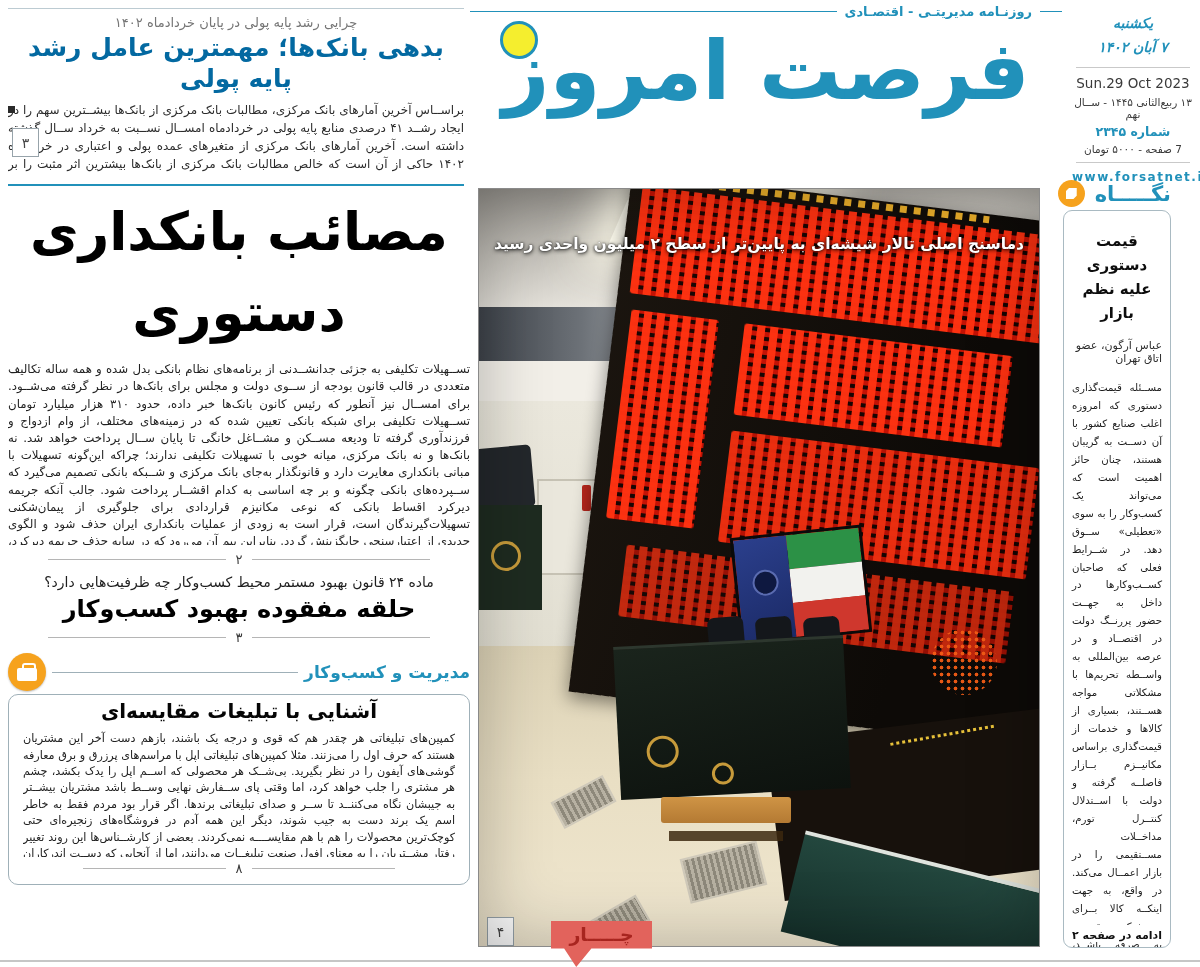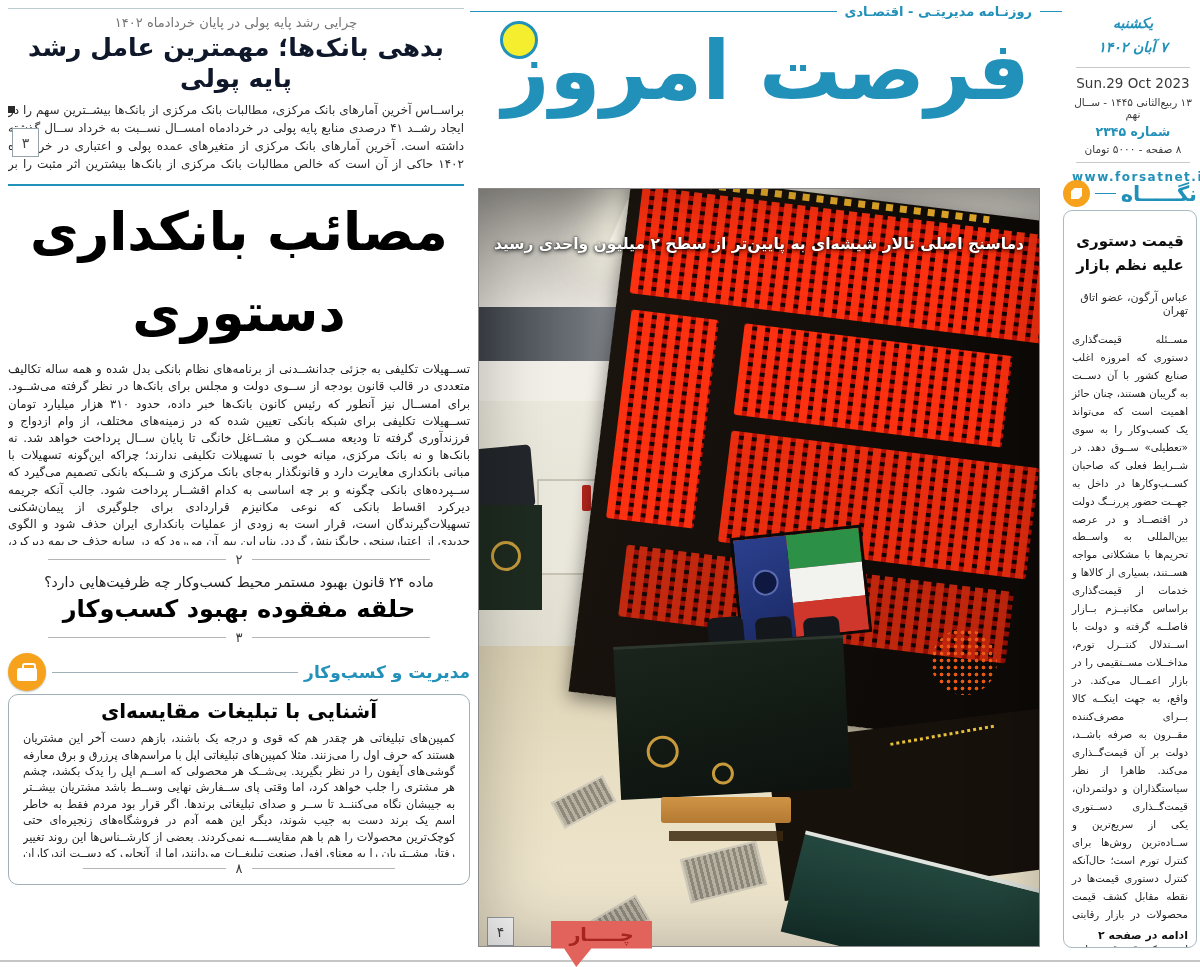--- a/index.html
+++ b/index.html
@@ -2,21 +2,21 @@
 <html lang="fa"><head>
 <meta charset="utf-8">
 <style>
   html,body{margin:0;padding:0;background:#e8e8e8;}
   .page{position:relative;width:1200px;height:967px;background:#fff;overflow:hidden;
         font-family:"DejaVu Sans",sans-serif;direction:rtl;}
   
   .top-story{position:absolute;left:8px;top:8px;width:456px;}
   .rule-light{border-top:1px solid #bccbd2;margin-bottom:6px;}
   .ts-kicker{text-align:center;color:#757575;font-size:13px;margin:4px 0 2px;}
-  .ts-headline{text-align:center;color:#0f172a;font-size:25px;font-weight:bold;margin:2px 0 6px;line-height:1.25;}
+  .ts-headline{text-align:center;color:#0369a1;font-size:25px;font-weight:bold;margin:2px 0 6px;line-height:1.25;}
   .ts-body{font-size:12px;line-height:1.52;text-align:justify;color:#2c2c2c;height:74px;overflow:hidden;}
   .rule-teal{border-top:2px solid #2191ba;margin-top:9px;}
   .badge{position:absolute;width:25px;height:27px;border:1px solid #97a3aa;background:#fff;color:#444;
          display:flex;align-items:center;justify-content:center;font-size:14px;}
   .ts-badge{left:4px;top:120px;}
   .ts-bullet{position:absolute;left:0;top:98px;width:7px;height:7px;background:#2a2a2a;}
   
   .masthead{position:absolute;left:470px;top:4px;width:592px;height:170px;color:#2191ba;}
   .tagline{display:flex;align-items:center;gap:8px;font-size:13px;font-weight:bold;color:#2191ba;}
   .tagline .tl{flex:1;border-top:1.5px solid #2191ba;}
@@ -106,21 +106,21 @@
   .ph-vignette{inset:0;box-shadow:inset 0 0 70px rgba(0,0,0,.28);z-index:6;}
   .ph-kicker{position:absolute;top:46px;left:0;width:100%;text-align:center;color:#fff;font-size:15.5px;
              font-weight:bold;text-shadow:0 1px 4px rgba(0,0,0,.9),0 0 2px rgba(0,0,0,.8);z-index:7;}
   .ph-headline{position:absolute;top:76px;left:0;width:100%;text-align:center;color:#fff;font-size:31px;
              font-weight:bold;letter-spacing:1px;text-shadow:0 2px 6px rgba(0,0,0,.95),0 0 3px rgba(0,0,0,.7);z-index:7;}
   .photo-badge{left:487px;top:917px;}
   .red-tag{position:absolute;left:551px;top:921px;width:101px;height:46px;background:#e2635c;z-index:8;
            clip-path:polygon(0 0,100% 0,100% 60%,40% 60%,25% 100%,13% 60%,0 60%);
            display:flex;justify-content:center;color:#a8251f;font-weight:bold;font-size:19px;line-height:27px;}
   
-  .opinion{position:absolute;left:1063px;top:180px;width:134px;}
+  .opinion{position:absolute;left:1063px;top:180px;width:108px;}
   .op-header{display:flex;align-items:center;gap:5px;}
   .op-label{color:#2191ba;font-size:21px;font-weight:bold;white-space:nowrap;}
   .op-line{flex:1;border-top:1.5px solid #2191ba;}
   .op-icon{width:27px;height:27px;border-radius:50%;background:#f6a21d;position:relative;flex:none;}
   .op-icon .nib{position:absolute;left:8px;top:8px;width:11px;height:11px;background:#fff;
                 clip-path:polygon(0 100%,0 30%,30% 0,100% 0,100% 70%,70% 100%);}
   .op-box{border:1.5px solid #a9bac2;border-radius:9px;margin-top:3px;height:700px;padding:6px 8px 30px;
           position:relative;overflow:hidden;background:#fff;}
   .op-headline{text-align:center;font-weight:bold;font-size:15px;color:#0d0d0d;line-height:1.6;margin:12px 0 14px;}
   .op-byline{font-size:11px;color:#2c2c2c;margin-bottom:14px;text-align:right;}
@@ -156,21 +156,21 @@
     </div>
   </div>
 
   <div class="dateblock">
     <div class="db-accent">یکشنبه</div>
     <div class="db-accent">۷ آبان ۱۴۰۲</div>
     <div class="db-sep"></div>
     <div class="db-en">Sun.29 Oct 2023</div>
     <div class="db-hijri">۱۳ ربیع‌الثانی ۱۴۴۵ - ســال نهم</div>
     <div class="db-issue">شماره ۲۳۴۵</div>
-    <div class="db-pp">۸ صفحه - ۵۰۰۰ تومان</div>
+    <div class="db-pp">7 صفحه - ۵۰۰۰ تومان</div>
     <div class="db-sep"></div>
     <div class="db-site">www.forsatnet.ir</div>
   </div>
 
   <div class="left-col">
     <div class="lead-headline">مصائب بانکداری دستوری</div>
     <div class="lead-body">تســهیلات تکلیفی به جزئی جدانشــدنی از برنامه‌های نظام بانکی بدل شده و همه ساله تکالیف متعددی در قالب قانون بودجه از ســوی دولت و مجلس برای بانک‌ها در نظر گرفته می‌شــود. برای امســال نیز آنطور که رئیس کانون بانک‌ها خبر داده، حدود ۳۱۰ هزار میلیارد تومان تســهیلات تکلیفی برای شبکه بانکی تعیین شده که در زمینه‌های مختلف، از وام ازدواج و فرزندآوری گرفته تا ودیعه مســکن و مشــاغل خانگی تا پایان ســال پرداخت خواهد شد. نه بانک‌ها و نه بانک مرکزی، میانه خوبی با تسهیلات تکلیفی ندارند؛ چراکه این‌گونه تسهیلات با مبانی بانکداری مغایرت دارد و قانونگذار به‌جای بانک مرکزی و شــبکه بانکی تصمیم می‌گیرد که ســپرده‌های بانکی چگونه و بر چه اساسی به کدام اقشــار پرداخت شود. جالب آنکه جریمه دیرکرد اقساط بانکی که نوعی مکانیزم قراردادی برای جلوگیری از پیمان‌شکنی تسهیلات‌گیرندگان است، قرار است به زودی از عملیات بانکداری ایران حذف شود و الگوی جدیدی از اعتبارسنجی جایگزینش گردد. بنابراین بیم آن می‌رود که در سایه حذف جریمه دیرکرد، حجم تسهیلات بیشتری به مطالبات معوق تبدیل شود. شوربختانه بانک‌ها چاره‌ای جز پرداخت تسهیلات دستوری ندارند؛ زیرا در صورت تخلف از پرداخت آن با برخورد قانونی و جریمه مالیاتی مواجه می‌شوند. طبق ماده ۴ قانون جهش تولید مسکن، «بانک‌ها...</div>
     <div class="divider">
       <span class="dline"></span>
         <span class="dnum">۲</span>

